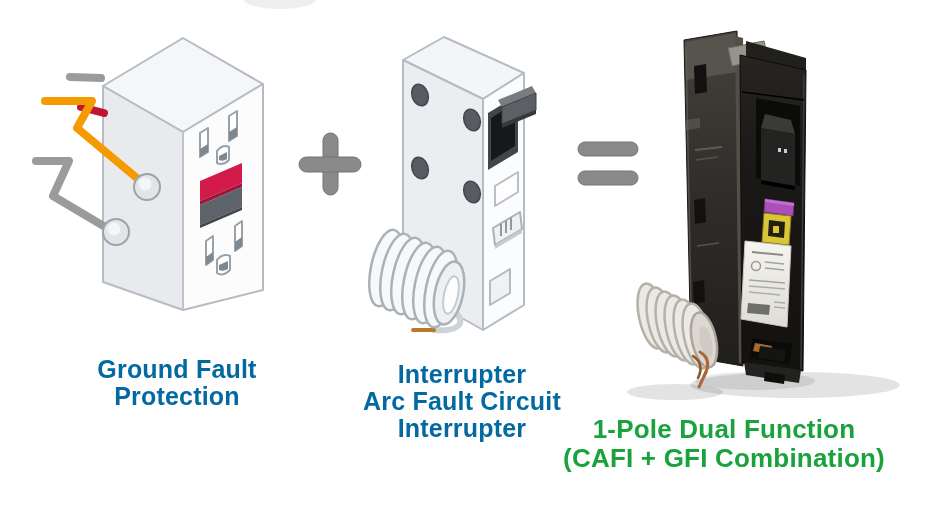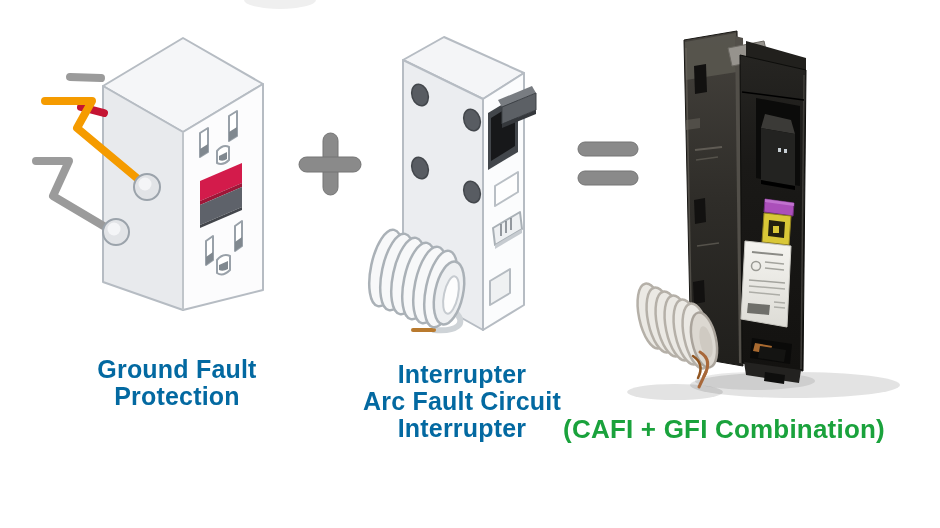--- a/index.html
+++ b/index.html
@@ -237,16 +237,17 @@
     <div>Protection</div>
   </div>
 
   <div class="label dark" style="left:332px; top:361px; width:260px;">
     <div>Interrupter</div>
     <div>Arc Fault Circuit</div>
     <div>Interrupter</div>
   </div>
 
   <div class="label green" style="left:544px; top:415px; width:360px;">
+    <div>1-Pole Dual Function</div>
     <div>(CAFI + GFI Combination)</div>
   </div>
 
 </div>
 
 </body></html>

